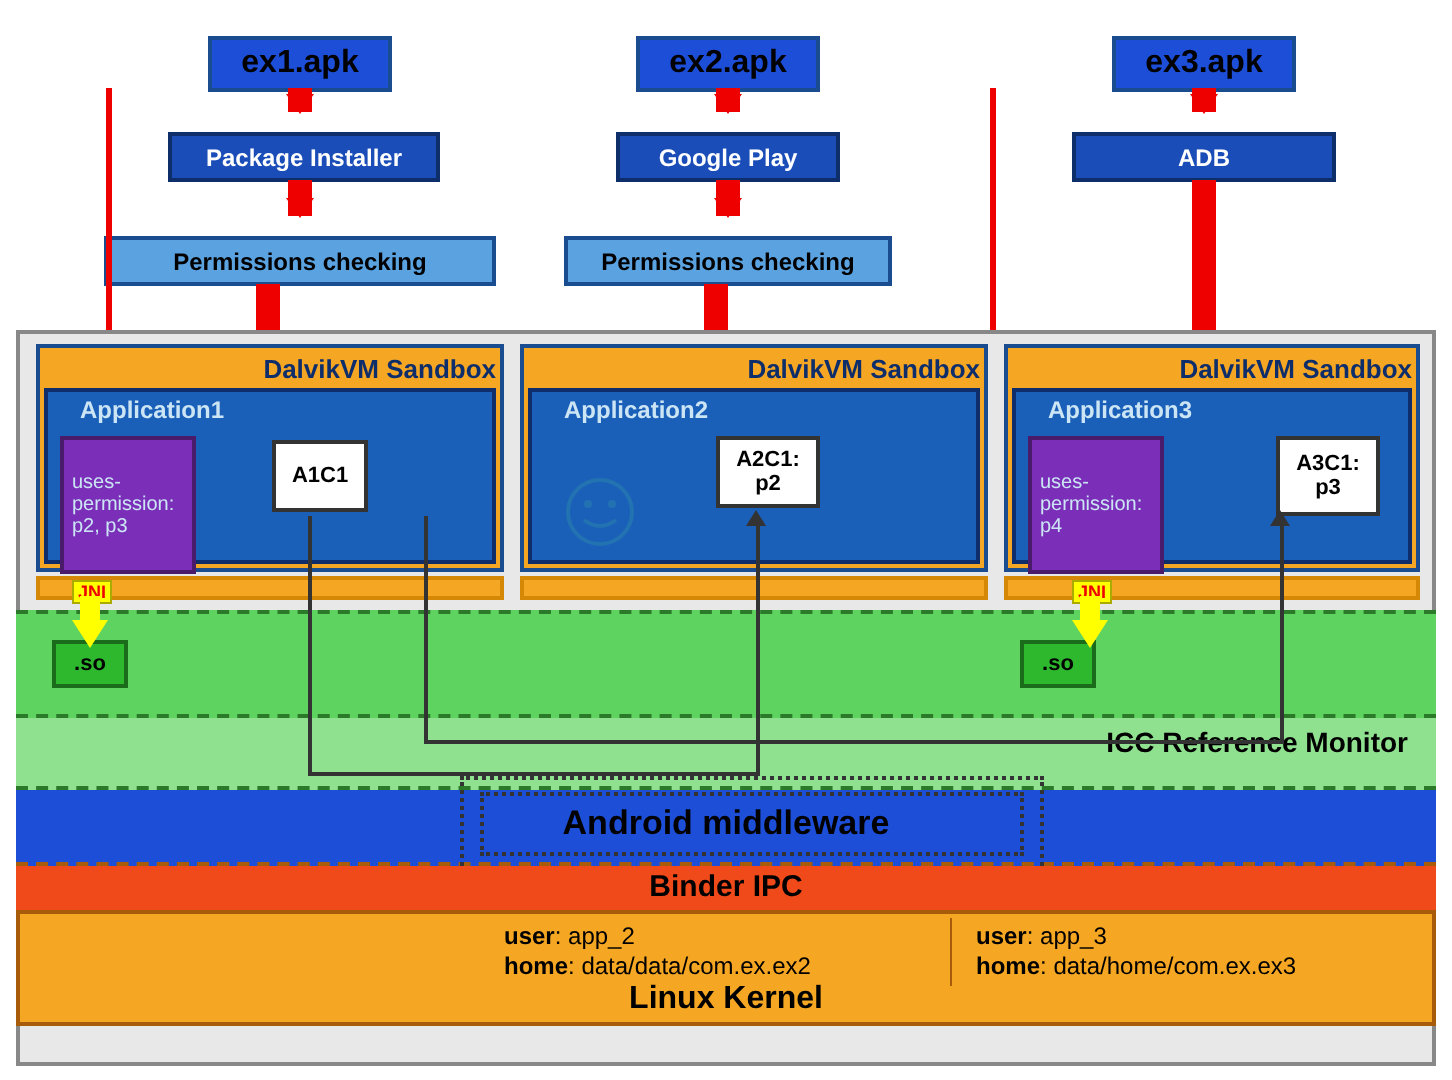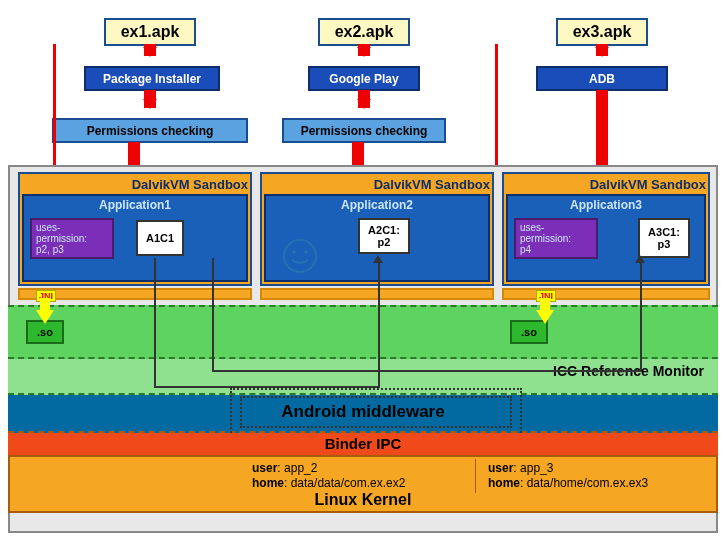--- a/index.html
+++ b/index.html
@@ -1,34 +1,34 @@
 <!DOCTYPE html>
 <html><head>
 <meta charset="utf-8">
 <style>
 *{box-sizing:border-box;margin:0;padding:0}
 body{font-family:Arial,sans-serif;width:726px;height:540px;position:relative;background:#fff;overflow:hidden}
 .abs{position:absolute}
 .box{border:2px solid;display:flex;align-items:center;justify-content:center;text-align:center;font-weight:bold}
-.apk{background:#fef9c3;border-color:#1a4d8f;font-size:16px;height:28px;width:92px}
+.apk{background:#1d4ed8;border-color:#1a4d8f;font-size:16px;height:28px;width:92px}
 .installer{background:#1a4db8;border-color:#0d2d6b;color:#fff;font-size:12px;height:25px}
 .permcheck{background:#5aa3e0;border-color:#1a4d8f;color:#000;font-size:12px;height:25px}
 .outer-frame{position:absolute;left:8px;top:165px;width:710px;height:368px;border:2px solid #888;background:#e8e8e8}
 .sandbox{position:absolute;background:#f5a623;border:2px solid #1a4d8f;padding:2px}
 .sandbox-title{color:#0d2d6b;font-weight:bold;font-size:13px;text-align:right;height:18px;line-height:18px}
 .appbox{background:#1a5fb8;border:2px solid #0d2d6b;height:88px;margin-top:0;position:relative}
-.app-title{color:#cce5f5;font-weight:bold;font-size:12px;text-align:center;padding:2px 16px}
-.usesperm{background:#7b2fb8;border:2px solid #4a1a6b;color:#cce5f5;font-size:10px;position:absolute;padding:2px 4px;width:84px}
+.app-title{color:#cce5f5;font-weight:bold;font-size:12px;padding:2px 16px}
+.usesperm{background:#7b2fb8;border:2px solid #4a1a6b;color:#cce5f5;font-size:10px;position:absolute;padding:16px 4px;width:68px}
 .compbox{background:#fff;border:2px solid #333;font-size:11px;font-weight:bold;position:absolute;display:flex;align-items:center;justify-content:center;text-align:center}
 .orange-rail{position:absolute;background:#f5a623;border:2px solid #d48806;height:12px;width:234px}
 .green1{position:absolute;left:8px;width:710px;background:#5fd35f;border-top:2px dashed #2a7a2a;border-bottom:2px dashed #2a7a2a;height:54px}
 .sobox{background:#2eb82e;border:2px solid #1a6b1a;color:#000;font-weight:bold;font-size:11px;position:absolute;width:38px;height:24px;display:flex;align-items:center;justify-content:center}
 .green2{position:absolute;left:8px;width:710px;background:#8fe08f;border-bottom:2px dashed #2a7a2a;height:36px}
 .icc{position:absolute;right:14px;top:4px;font-size:14px;font-weight:bold;color:#000}
-.orange-mw{position:absolute;left:8px;width:710px;background:#0369a1;border-bottom:2px dashed #a85c0a;height:38px}
+.orange-mw{position:absolute;left:8px;width:710px;background:#1d4ed8;border-bottom:2px dashed #a85c0a;height:38px}
 .mw-label{font-size:17px;font-weight:bold;text-align:center;line-height:34px}
 .dotted-box{position:absolute;border:2px dotted #333;}
 .red-binder{position:absolute;left:8px;width:710px;background:#f04a1a;height:22px;text-align:center;font-size:15px;font-weight:bold;line-height:22px}
 .kernel{position:absolute;left:8px;width:710px;background:#f5a623;height:58px;border:2px solid #a85c0a;font-size:12px}
 .kcol{position:absolute;top:2px;width:230px;padding:2px 6px;font-size:12px;line-height:15px}
 .kernel-label{position:absolute;bottom:2px;width:100%;text-align:center;font-size:16px;font-weight:bold}
 .arrow-red{position:absolute;background:#e00}
 .arrow-red::after{content:'';position:absolute;left:50%;bottom:-8px;transform:translateX(-50%);border:7px solid transparent;border-top:10px solid #e00}
 .arrow-red-thick{width:12px}
 .arrow-red-thin{width:3px}

